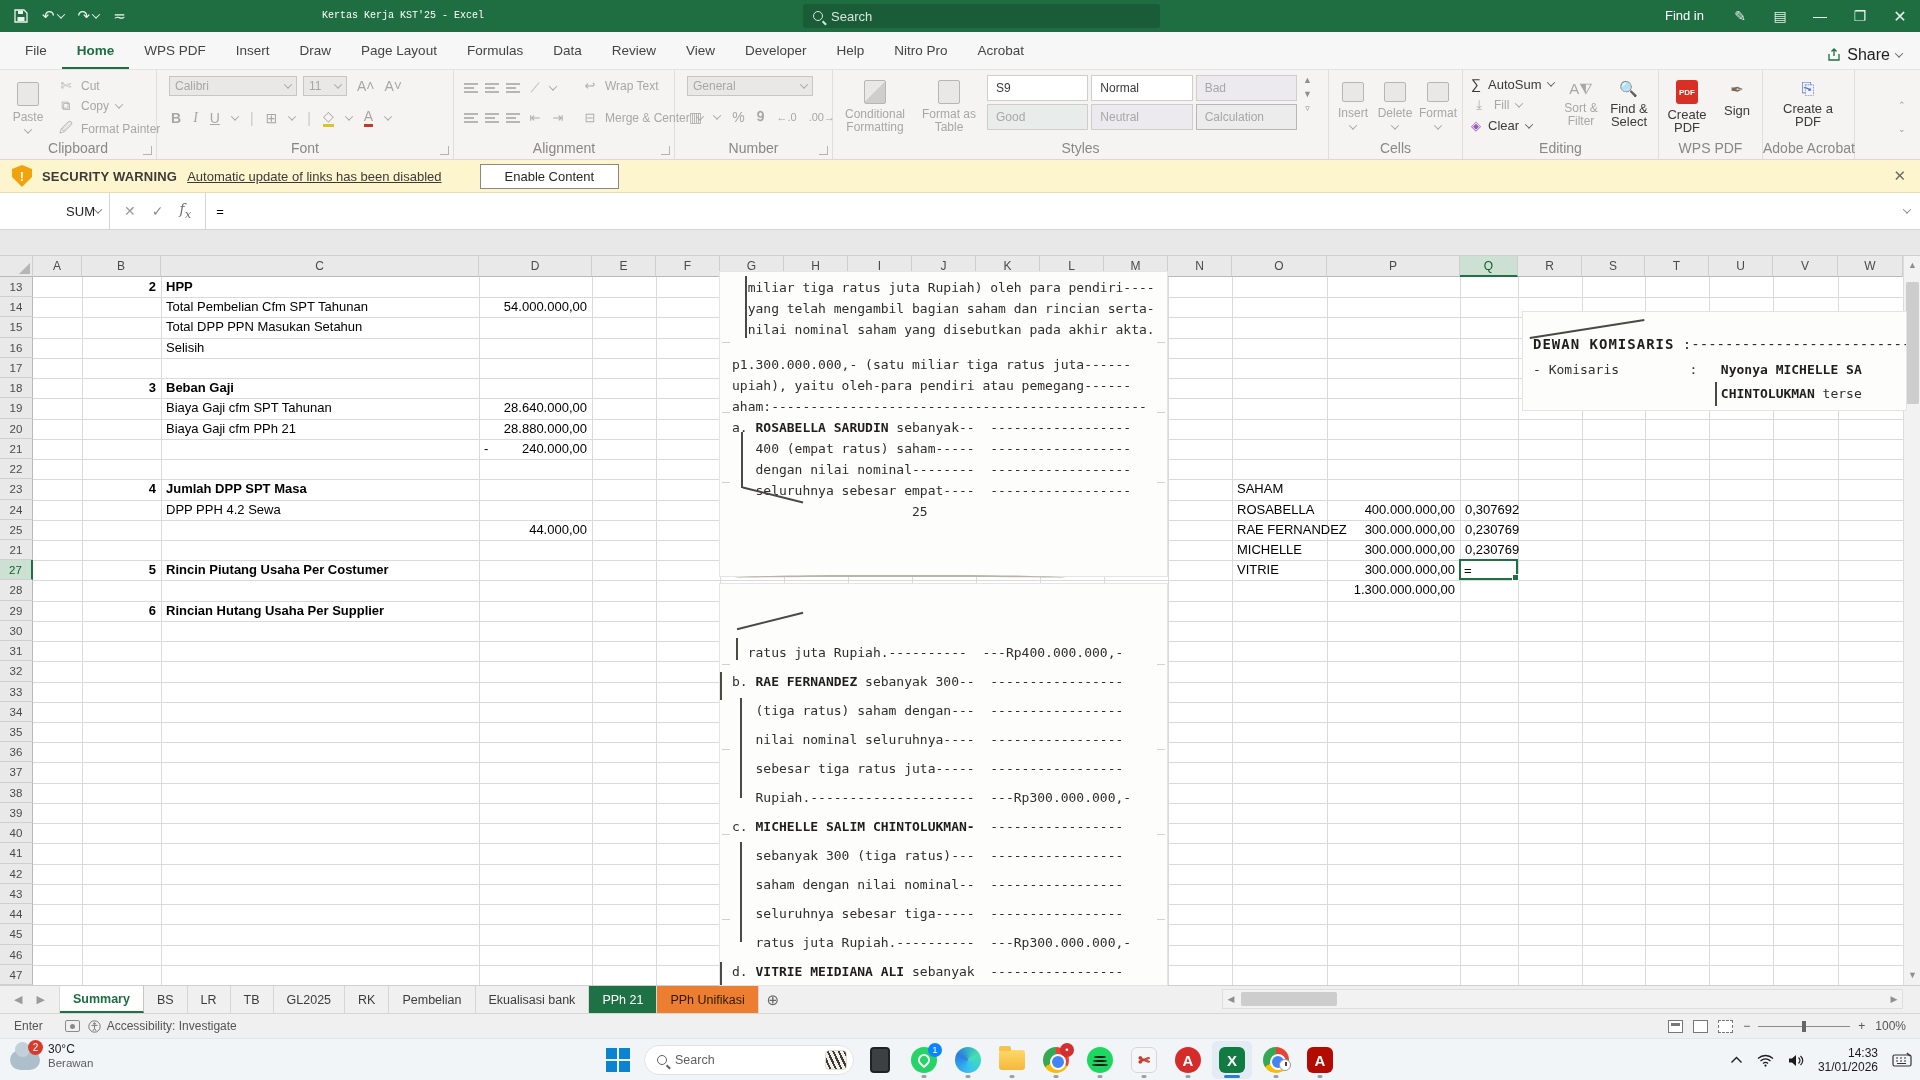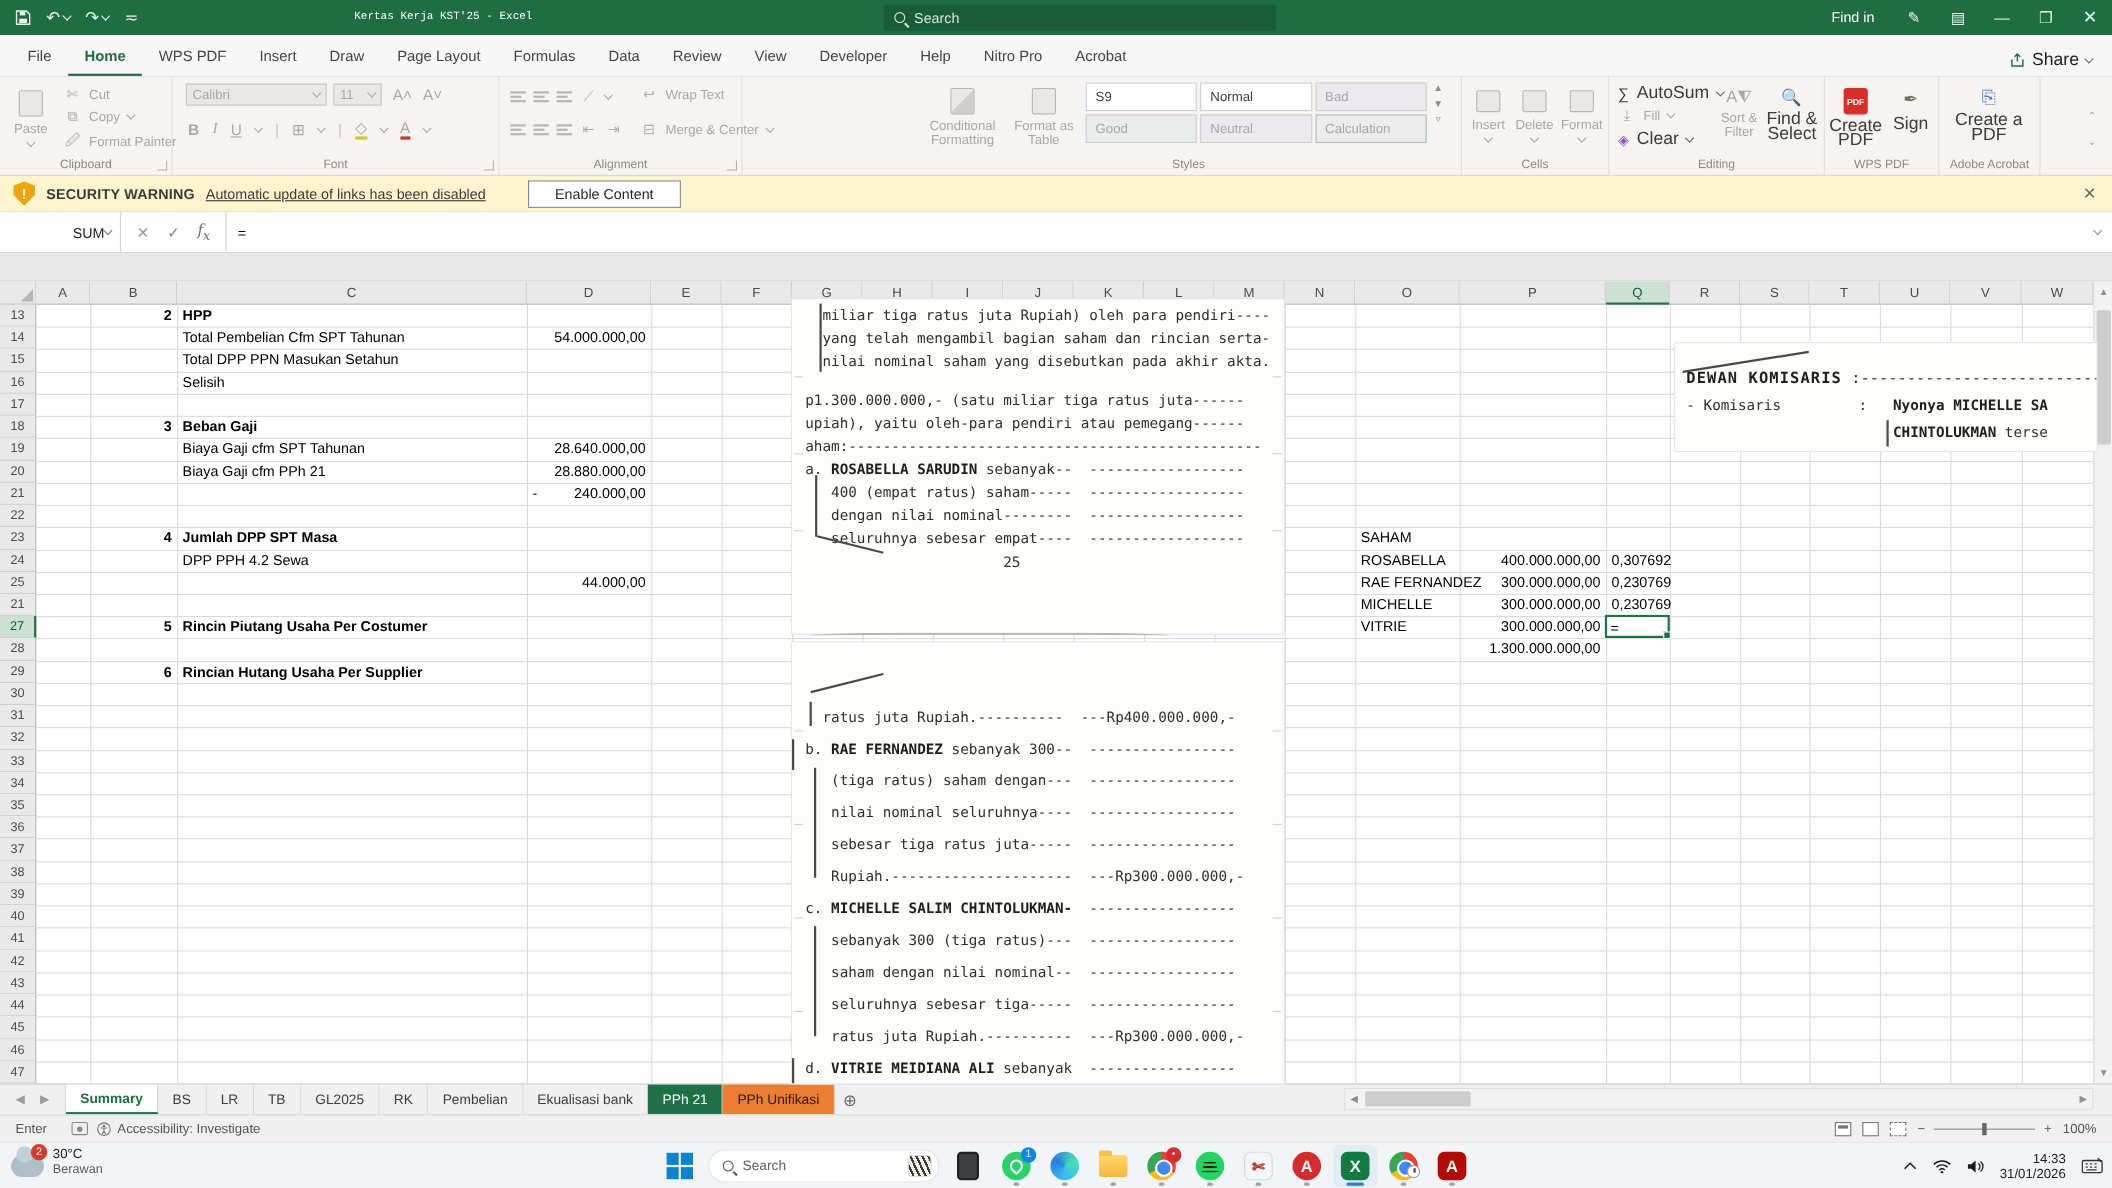--- a/index.html
+++ b/index.html
@@ -27,25 +27,25 @@
   
   #tabrow { position:absolute; left:0; top:32px; width:1920px; height:38px; background:#f7f7f7; border-bottom:1px solid #e3e3e3; }
   #tabs { position:absolute; left:10px; bottom:0; display:flex; }
   .rtab { padding:0 15px; height:37px; line-height:37px; font-size:13.5px; color:#444; white-space:nowrap; }
   .rtab.active { color:#1e6e42; font-weight:bold; border-bottom:2.5px solid #1e6e42; }
   #share-btn { position:absolute; right:18px; bottom:5px; display:flex; align-items:center; gap:6px; font-size:16px; color:#1e1e1e; }
 
   
   #ribbon { position:absolute; left:0; top:70px; width:1920px; height:90px; background:#f5f4f2; border-bottom:1px solid #d9d9d9; }
   .rgroup { position:absolute; top:0; height:89px; border-right:1px solid #e0dedc; }
-  .glabel { position:absolute; bottom:3px; left:0; right:0; text-align:center; font-size:11px; color:#8a8886; }
+  .glabel { position:absolute; bottom:3px; left:0; right:0; text-align:center; font-size:14px; color:#8a8886; }
   .launcher { position:absolute; bottom:4px; right:4px; width:9px; height:9px; border-left:1px solid #a5a3a1; border-bottom:1px solid #a5a3a1; transform:rotate(-90deg); opacity:.8; }
   .dis { color:#a9a7a5; }
   .dtxt { font-size:12px; color:#a9a7a5; }
-  .etxt { font-size:16px; color:#3b3a39; }
+  .etxt { font-size:13px; color:#3b3a39; }
   .bigbtn { display:flex; flex-direction:column; align-items:center; justify-content:flex-start; gap:4px; padding-top:8px; }
   .ibox { width:22px; height:24px; border:1.6px solid #b8b6b3; border-radius:2px; background:#e9e8e6; }
   .combo { background:#e9e8e6; border:1px solid #c8c6c4; color:#a9a7a5; font-size:12px; height:20px; display:flex; align-items:center; padding:0 5px; justify-content:space-between; }
   .sgal { border:1px solid #d0cecc; background:#fff; font-size:12px; display:flex; align-items:center; padding:0 8px; }
   .mini { font-size:13px; color:#b0aeab; width:16px; text-align:center; }
   .rowline { display:flex; align-items:center; gap:7px; }
   .albars { display:inline-block; width:14px; height:10px; border-top:2px solid #b8b6b3; border-bottom:2px solid #b8b6b3; position:relative; }
   .albars::after { content:""; position:absolute; left:0; top:2px; width:10px; height:2px; background:#b8b6b3; }
 
   
@@ -316,20 +316,36 @@
       </div>
       <div class="abs rowline" style="left:128px;top:40px;">
         <span class="mini">⊟</span>
           <span class="dtxt nowrap">Merge &amp; Center</span>
           <span class="chv" style="color:#a9a7a5"></span>
       </div>
       <div class="glabel">Alignment</div>
       <span class="launcher"></span>
     </div>
 
+    <div class="rgroup" style="left:675px;width:158px;">
+      <div class="abs combo" style="left:12px;top:6px;width:126px;">
+        <span>General</span>
+          <span class="chv"></span>
+      </div>
+      <div class="abs rowline dis" style="left:14px;top:38px;font-size:14px;gap:12px;">
+        <span>▥</span>
+          <span class="chv"></span>
+        <span>%</span>
+        <span>𝟗</span>
+        <span style="font-size:11px;">←.0</span>
+        <span style="font-size:11px;">.00→</span>
+      </div>
+      <div class="glabel">Number</div>
+      <span class="launcher"></span>
+    </div>
 
     <div class="rgroup" style="left:833px;width:496px;">
       <div class="abs bigbtn" style="left:4px;top:2px;width:76px;">
         <span class="ibox" style="background:linear-gradient(135deg,#e9e8e6 50%,#cfcecc 50%);"></span>
         <span class="dtxt" style="text-align:center;line-height:13px;">Conditional Formatting</span>
       </div>
       <div class="abs bigbtn" style="left:84px;top:2px;width:64px;">
         <span class="ibox"></span>
         <span class="dtxt" style="text-align:center;line-height:13px;">Format as Table</span>
       </div>

